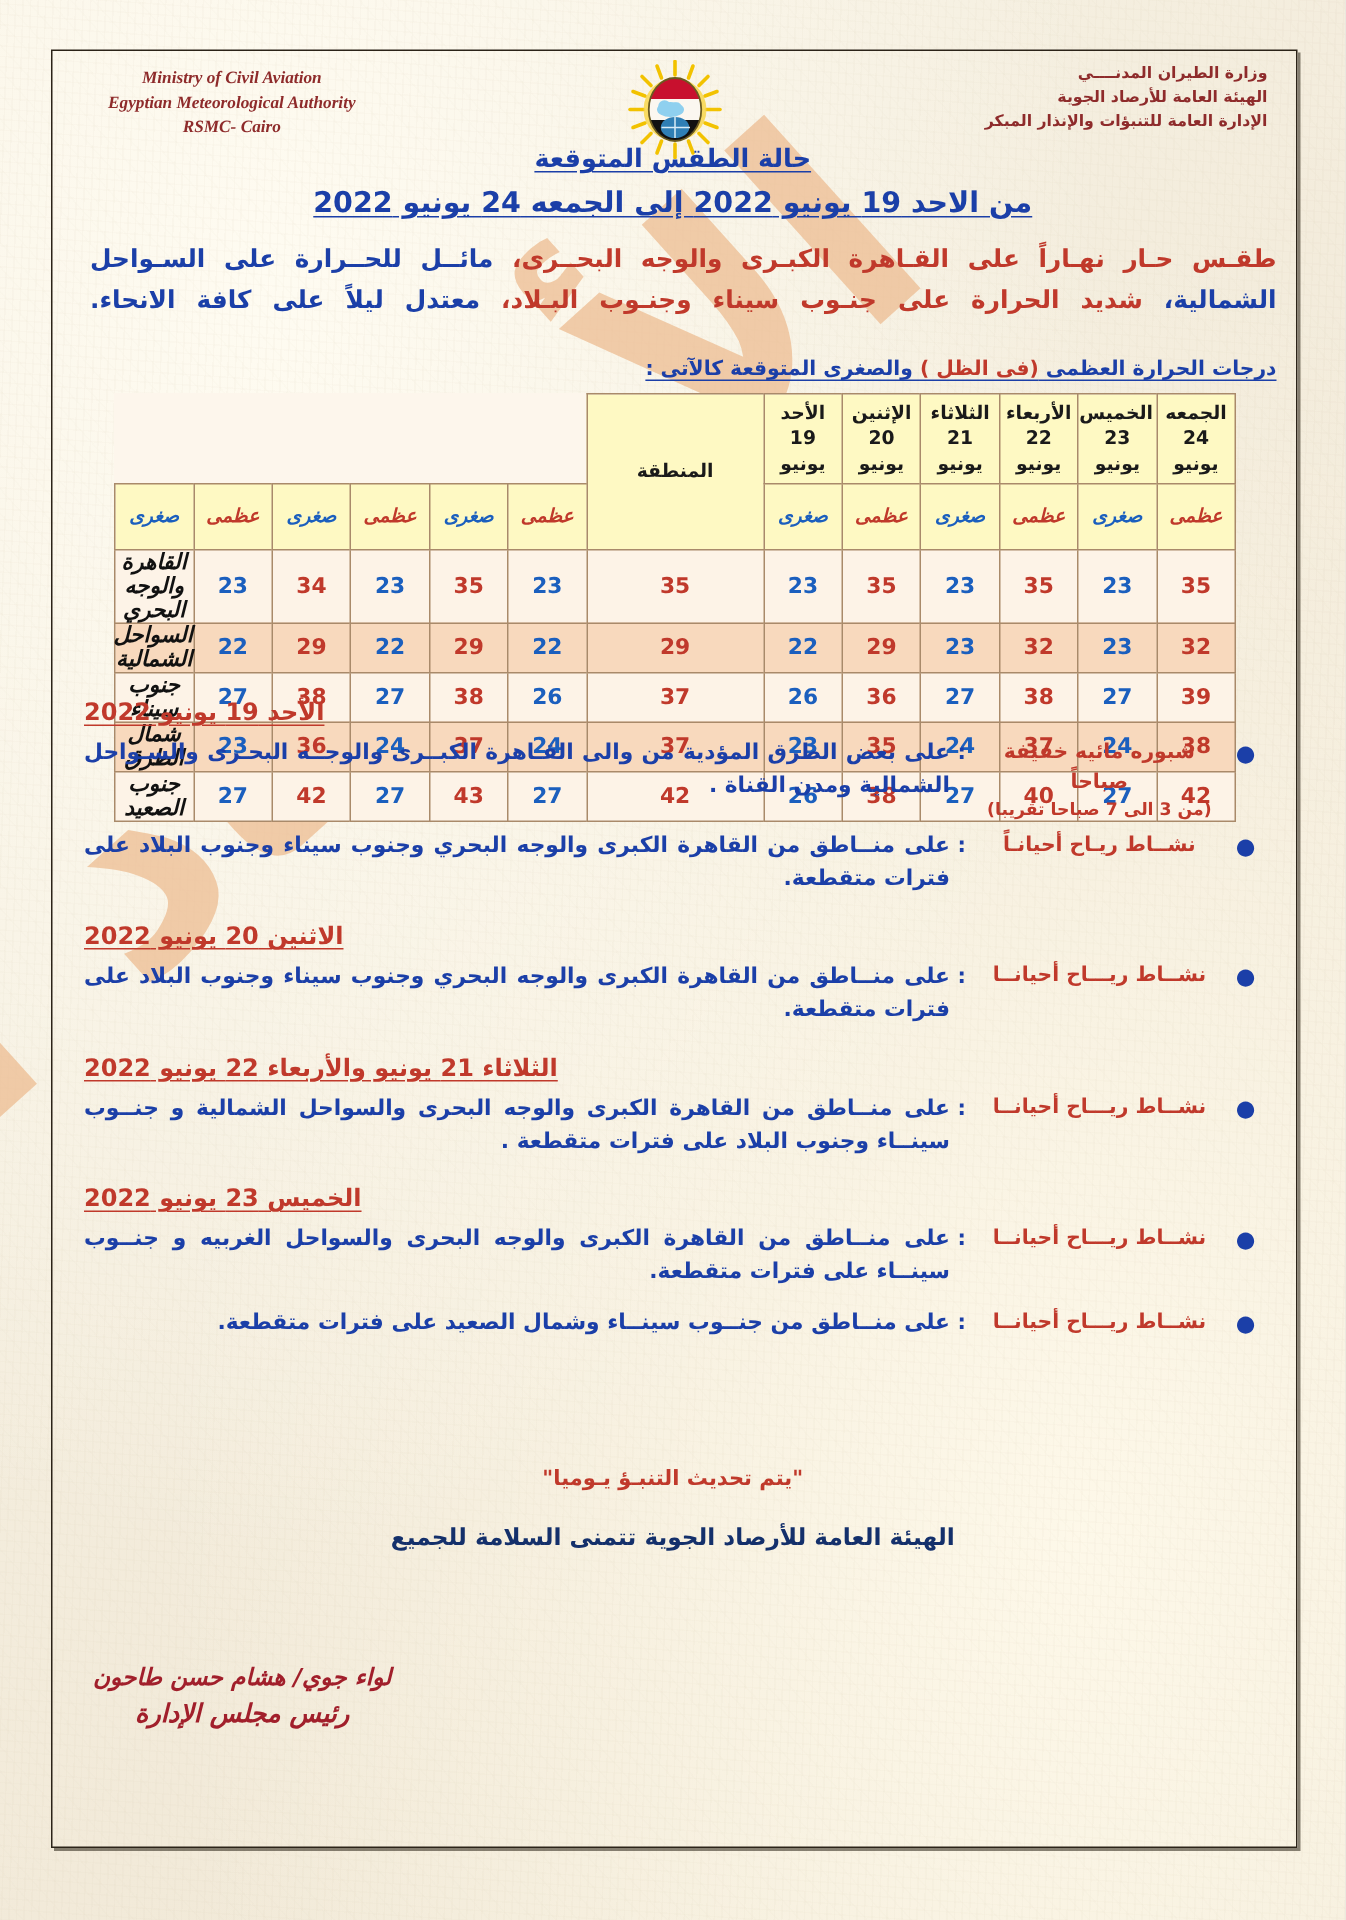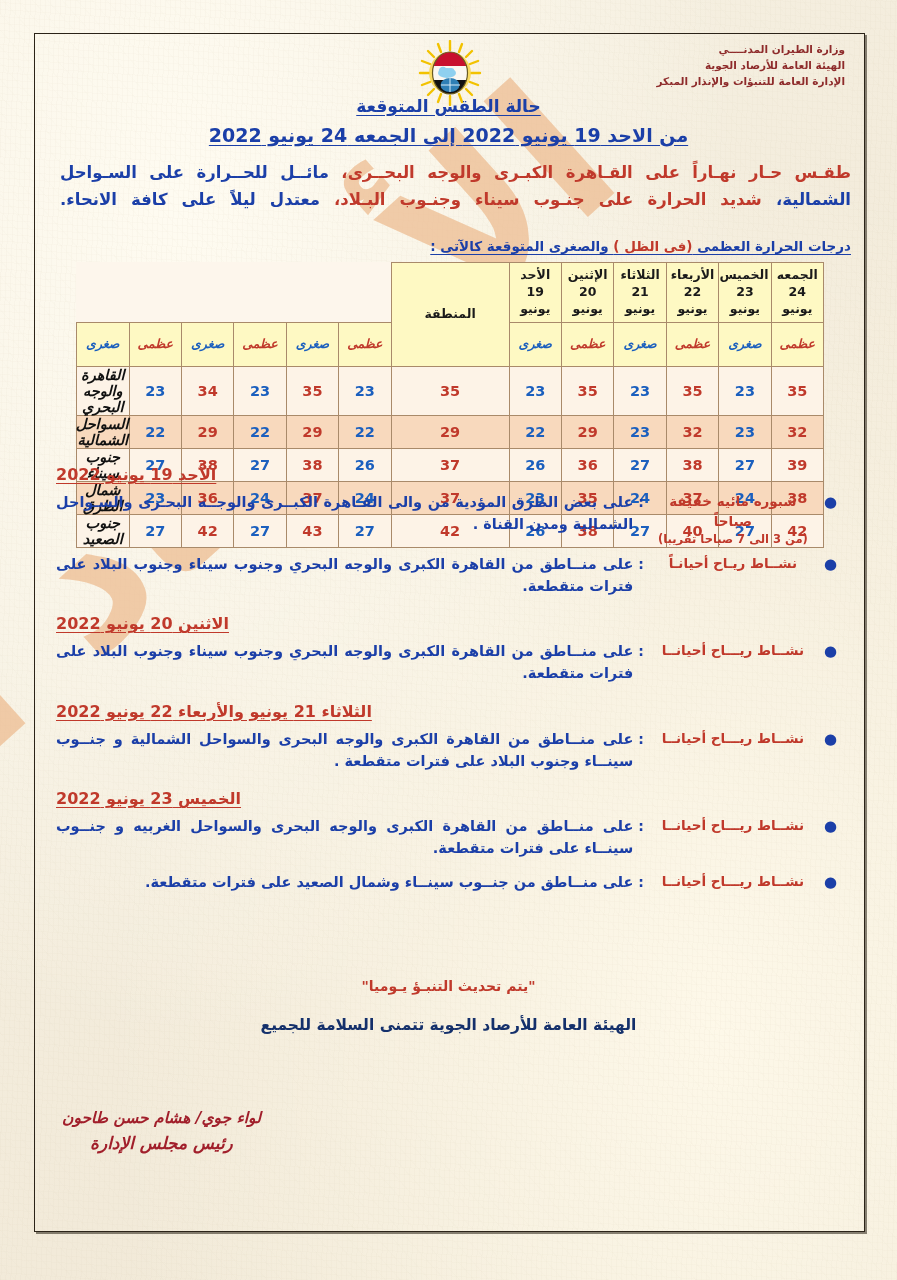--- a/index.html
+++ b/index.html
@@ -209,20 +209,25 @@
   <div id="paper-texture"></div>
 
   <div id="watermark">الأرصاد الجوية</div>
 
   <div id="frame"></div>
 
   <div class="content">
 
     <div id="masthead">
 
+      <div id="eng-block">
+        <div>Ministry of Civil Aviation</div>
+        <div>Egyptian Meteorological Authority</div>
+        <div>RSMC- Cairo</div>
+      </div>
 
       <svg id="logo" viewBox="0 0 72 66">
         <g>
 
           <g stroke="#f2c200" stroke-width="2.4" stroke-linecap="round">
             <line x1="36" y1="1" x2="36" y2="10"></line>
             <line x1="36" y1="56" x2="36" y2="65"></line>
             <line x1="6" y1="33" x2="15" y2="33"></line>
             <line x1="57" y1="33" x2="66" y2="33"></line>
             <line x1="14" y1="11" x2="20" y2="17"></line>

